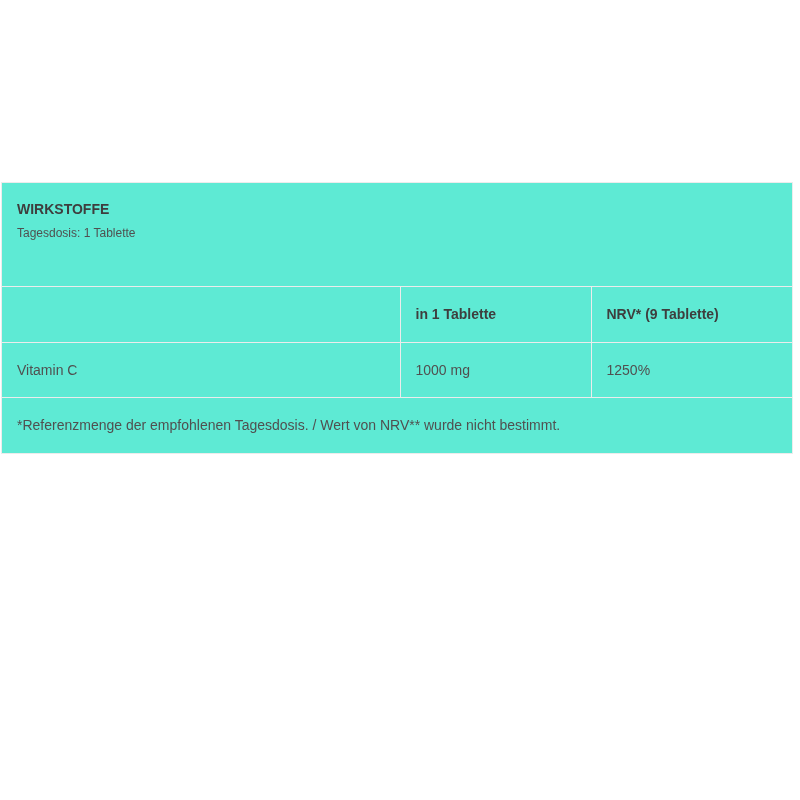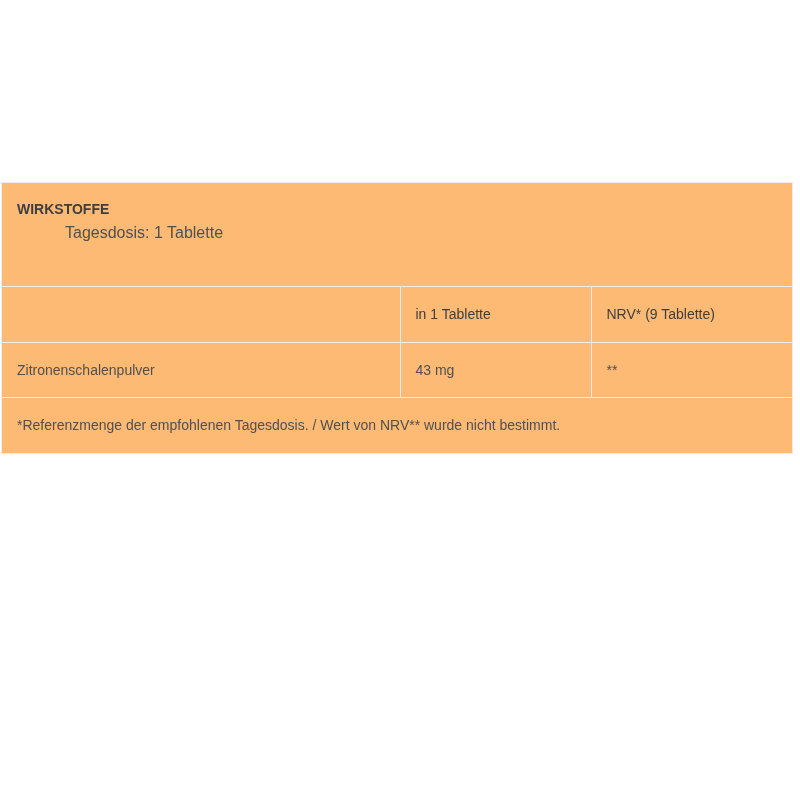--- a/index.html
+++ b/index.html
@@ -15,59 +15,58 @@
       font-family: "Liberation Sans", sans-serif;
       color: #4a4a4a;
     }
     .panel {
       position: absolute;
       left: 1px;
       top: 182px;
       width: 792px;
       border: 1px solid #ececec;
       box-sizing: border-box;
-      background: #fdba74;
+      background: #5eead4;
     }
     .intro {
       height: 104px;
       padding: 18px 15px 0 15px;
       box-sizing: border-box;
       border-bottom: 1px solid #ececec;
     }
     .intro .title {
       font-weight: bold;
       font-size: 14px;
       color: #3e3e3e;
       line-height: 16px;
       margin-bottom: 8px;
     }
     .intro .line {
-      font-size: 16px;
+      font-size: 12px;
       line-height: 16px;
       color: #505050;
       margin-bottom: 8px;
-      margin-left: 48px;
     }
     table.nutri {
       width: 100%;
       border-collapse: collapse;
       table-layout: fixed;
     }
     table.nutri td, table.nutri th {
       height: 55px;
       padding: 0 0 0 15px;
       box-sizing: border-box;
       font-size: 14px;
       text-align: left;
       vertical-align: middle;
       border-bottom: 1px solid #ececec;
       color: #505050;
     }
     table.nutri th {
-      font-weight: normal;
+      font-weight: bold;
       color: #3e3e3e;
     }
     table.nutri td + td, table.nutri th + th {
       border-left: 1px solid #ececec;
     }
     col.c1 { width: 398px; }
     col.c2 { width: 191px; }
     col.c3 { width: auto; }
     .stars {
       font-size: 12px;
@@ -100,21 +99,21 @@
     </colgroup>
     <thead>
       <tr>
         <th></th>
         <th>in 1 Tablette</th>
         <th>NRV* (9 Tablette)</th>
       </tr>
     </thead>
     <tbody>
       <tr>
-        <td>Zitronenschalenpulver</td>
-        <td>43 mg</td>
-        <td class="stars">**</td>
+        <td>Vitamin C</td>
+        <td>1000 mg</td>
+        <td>1250%</td>
       </tr>
     </tbody>
   </table>
 
   <div class="footnote">*Referenzmenge der empfohlenen Tagesdosis. / Wert von NRV** wurde nicht bestimmt.</div>
 </div>
 
 </body></html>

